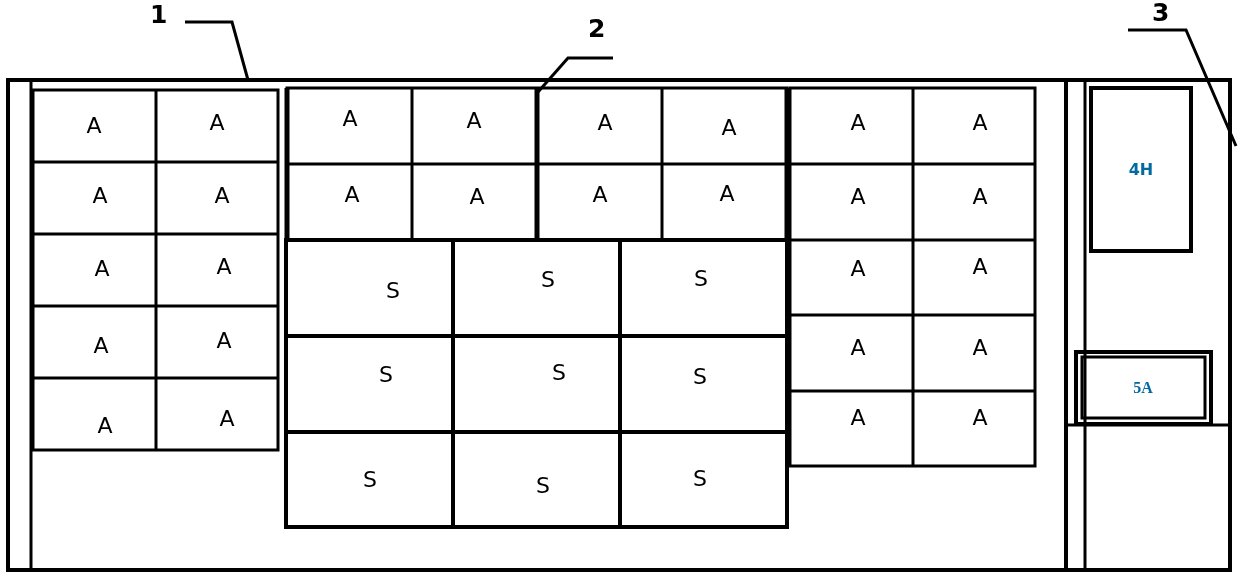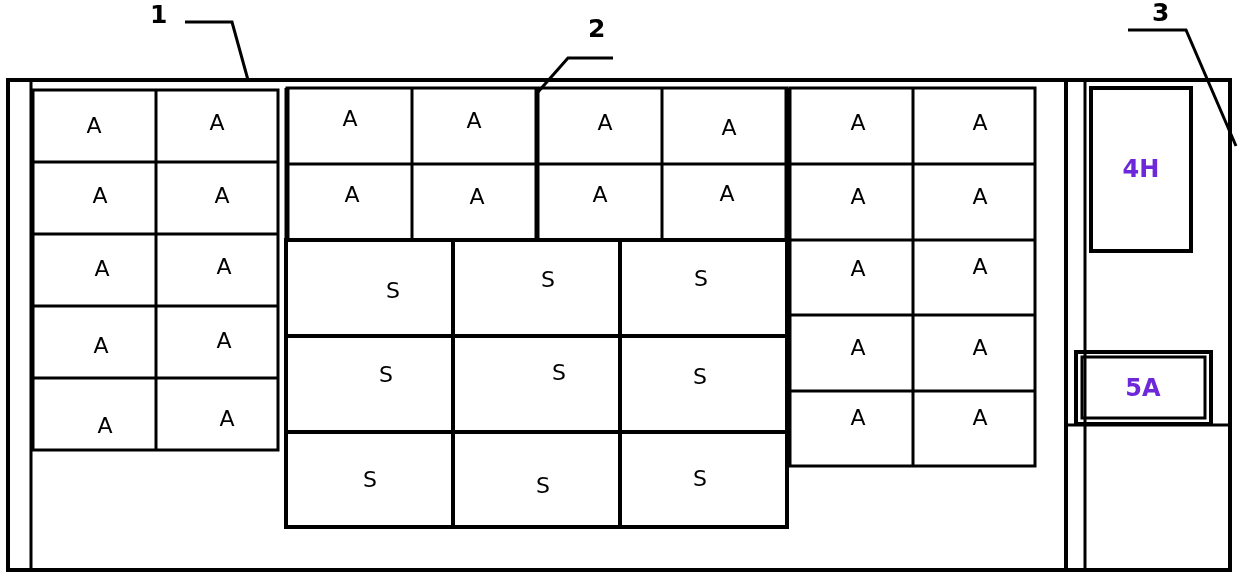--- a/index.html
+++ b/index.html
@@ -38,23 +38,23 @@
     position: absolute;
     font-family: "DejaVu Sans", sans-serif;
     font-size: 22px;
     color: #000000;
     transform: translate(-50%, -50%);
     white-space: nowrap;
   }
   .box-txt {
     position: absolute;
     font-family: "DejaVu Sans", sans-serif;
-    font-size: 24px;
+    font-size: 16px;
     font-weight: 700;
-    color: #6d28d9;
+    color: #0369a1;
     transform: translate(-50%, -50%);
     white-space: nowrap;
   }
 </style>
 </head>
 <body>
 
 <div id="stage">
 
   <svg width="1240" height="580" viewBox="0 0 1240 580">
@@ -163,15 +163,15 @@
   <div class="cell-txt" style="left:858px; top:196px;">A</div>
   <div class="cell-txt" style="left:980px; top:196px;">A</div>
   <div class="cell-txt" style="left:858px; top:268px;">A</div>
   <div class="cell-txt" style="left:980px; top:266px;">A</div>
   <div class="cell-txt" style="left:858px; top:347px;">A</div>
   <div class="cell-txt" style="left:980px; top:347px;">A</div>
   <div class="cell-txt" style="left:858px; top:417px;">A</div>
   <div class="cell-txt" style="left:980px; top:417px;">A</div>
 
   <div class="box-txt" style="left:1141px; top:169px;">4H</div>
-  <div class="box-txt" style="left:1143px; top:388px;">5A</div>
+  <div class="box-txt" style="left:1143px; top:388px;font-family:Liberation Serif, serif;">5A</div>
 
 </div>
 
 </body></html>

